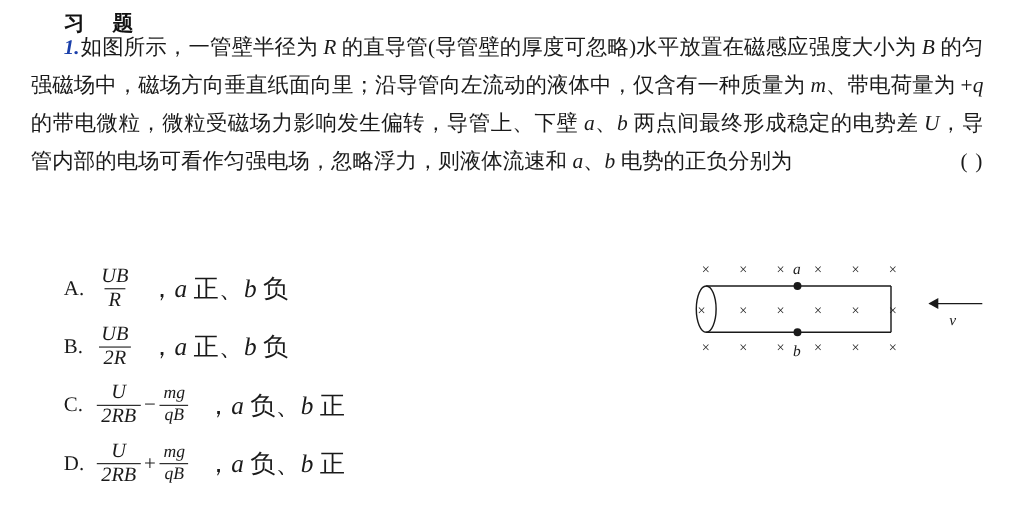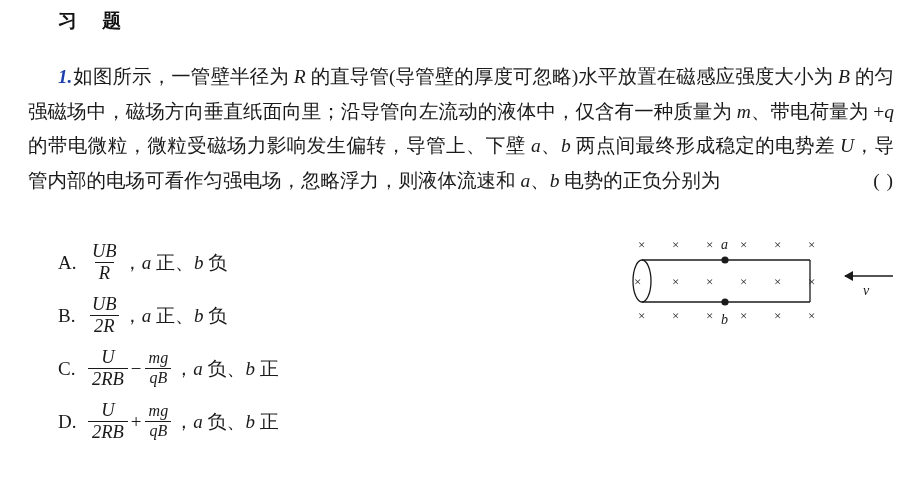--- a/index.html
+++ b/index.html
@@ -30,21 +30,21 @@
     font-weight: bold;
     font-size: 19px;
     letter-spacing: 10px;
     color: #111111;
   }
 
   
   .qbody {
     position: absolute;
     left: 28px;
-    top: 60px;
+    top: 27px;
     width: 866px;
     font-size: 19.5px;
     line-height: 34.5px;
     text-align: justify;
     text-justify: inter-ideograph;
   }
   .qnum {
     color: #1a3faa;
     font-family: "Liberation Serif", serif;
     font-weight: bold;
@@ -101,22 +101,22 @@
     line-height: 1.05;
     font-size: 18.5px;
   }
   .frac.small .num, .frac.small .den { font-size: 16px; text-align: center; }
   .op {
     font-style: normal;
     margin: 0 1px;
     font-size: 19px;
   }
   .tail {
-    margin-left: 0;
-    font-size: 19px;
+    margin-left: 13px;
+    font-size: 23px;
   }
   .tail .mi { font-style: italic; }
 
   
   .figure {
     position: absolute;
     left: 620px;
     top: 236px;
     width: 280px;
     height: 115px;

